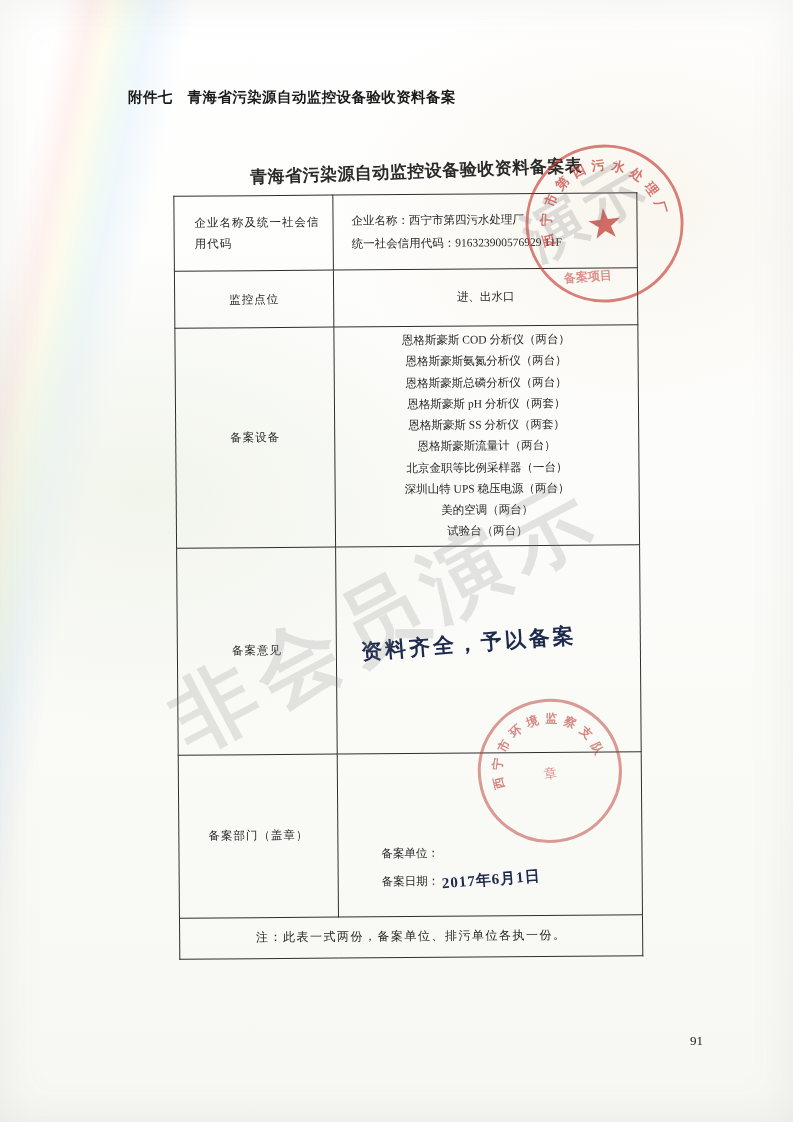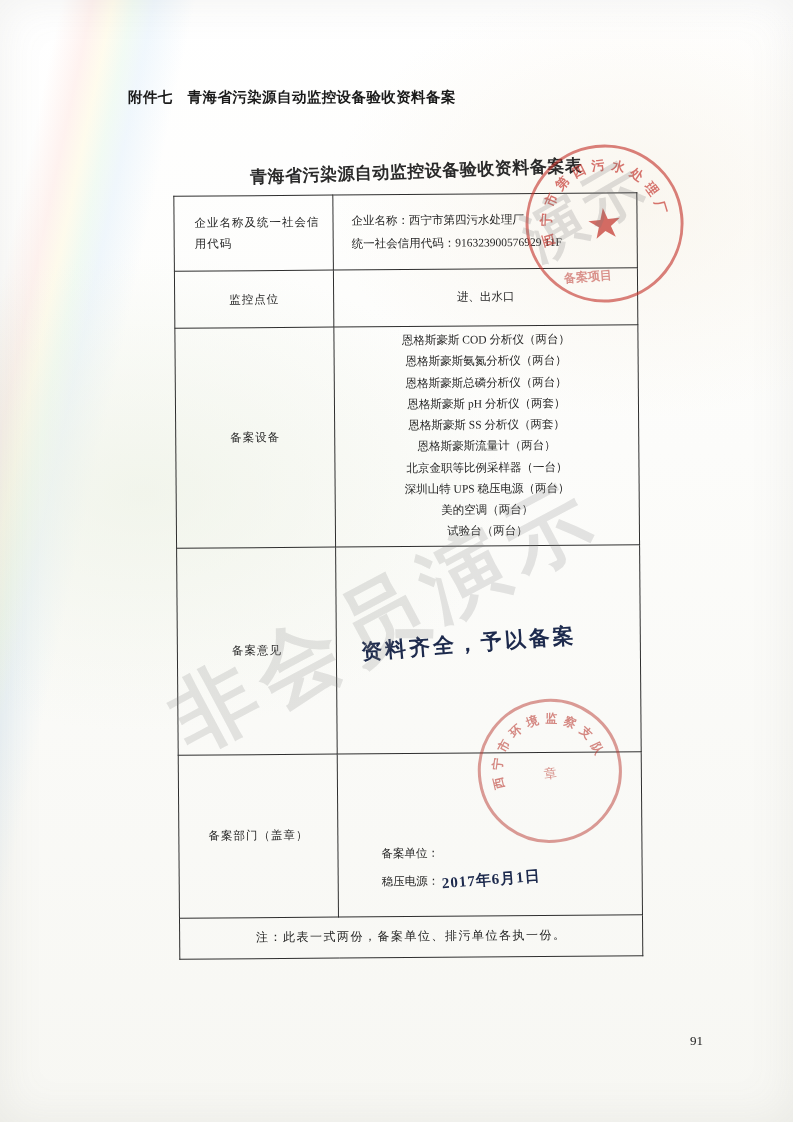--- a/index.html
+++ b/index.html
@@ -323,21 +323,21 @@
         </td>
       </tr>
 
       <tr class="row-dept">
         <td class="label">备案部门（盖章）</td>
         <td class="value">
           <div class="dept-inner">
             <div class="dept-fields">
               <div>备案单位：</div>
               <div>
-                <span>稳压电源：</span>
+                <span>备案日期：</span>
                 <span class="hand-date">2017年6月1日</span>
               </div>
             </div>
           </div>
         </td>
       </tr>
 
       <tr class="row-note">
         <td colspan="2" style="text-align:center;">
           <span class="note-text">注：此表一式两份，备案单位、排污单位各执一份。</span>

